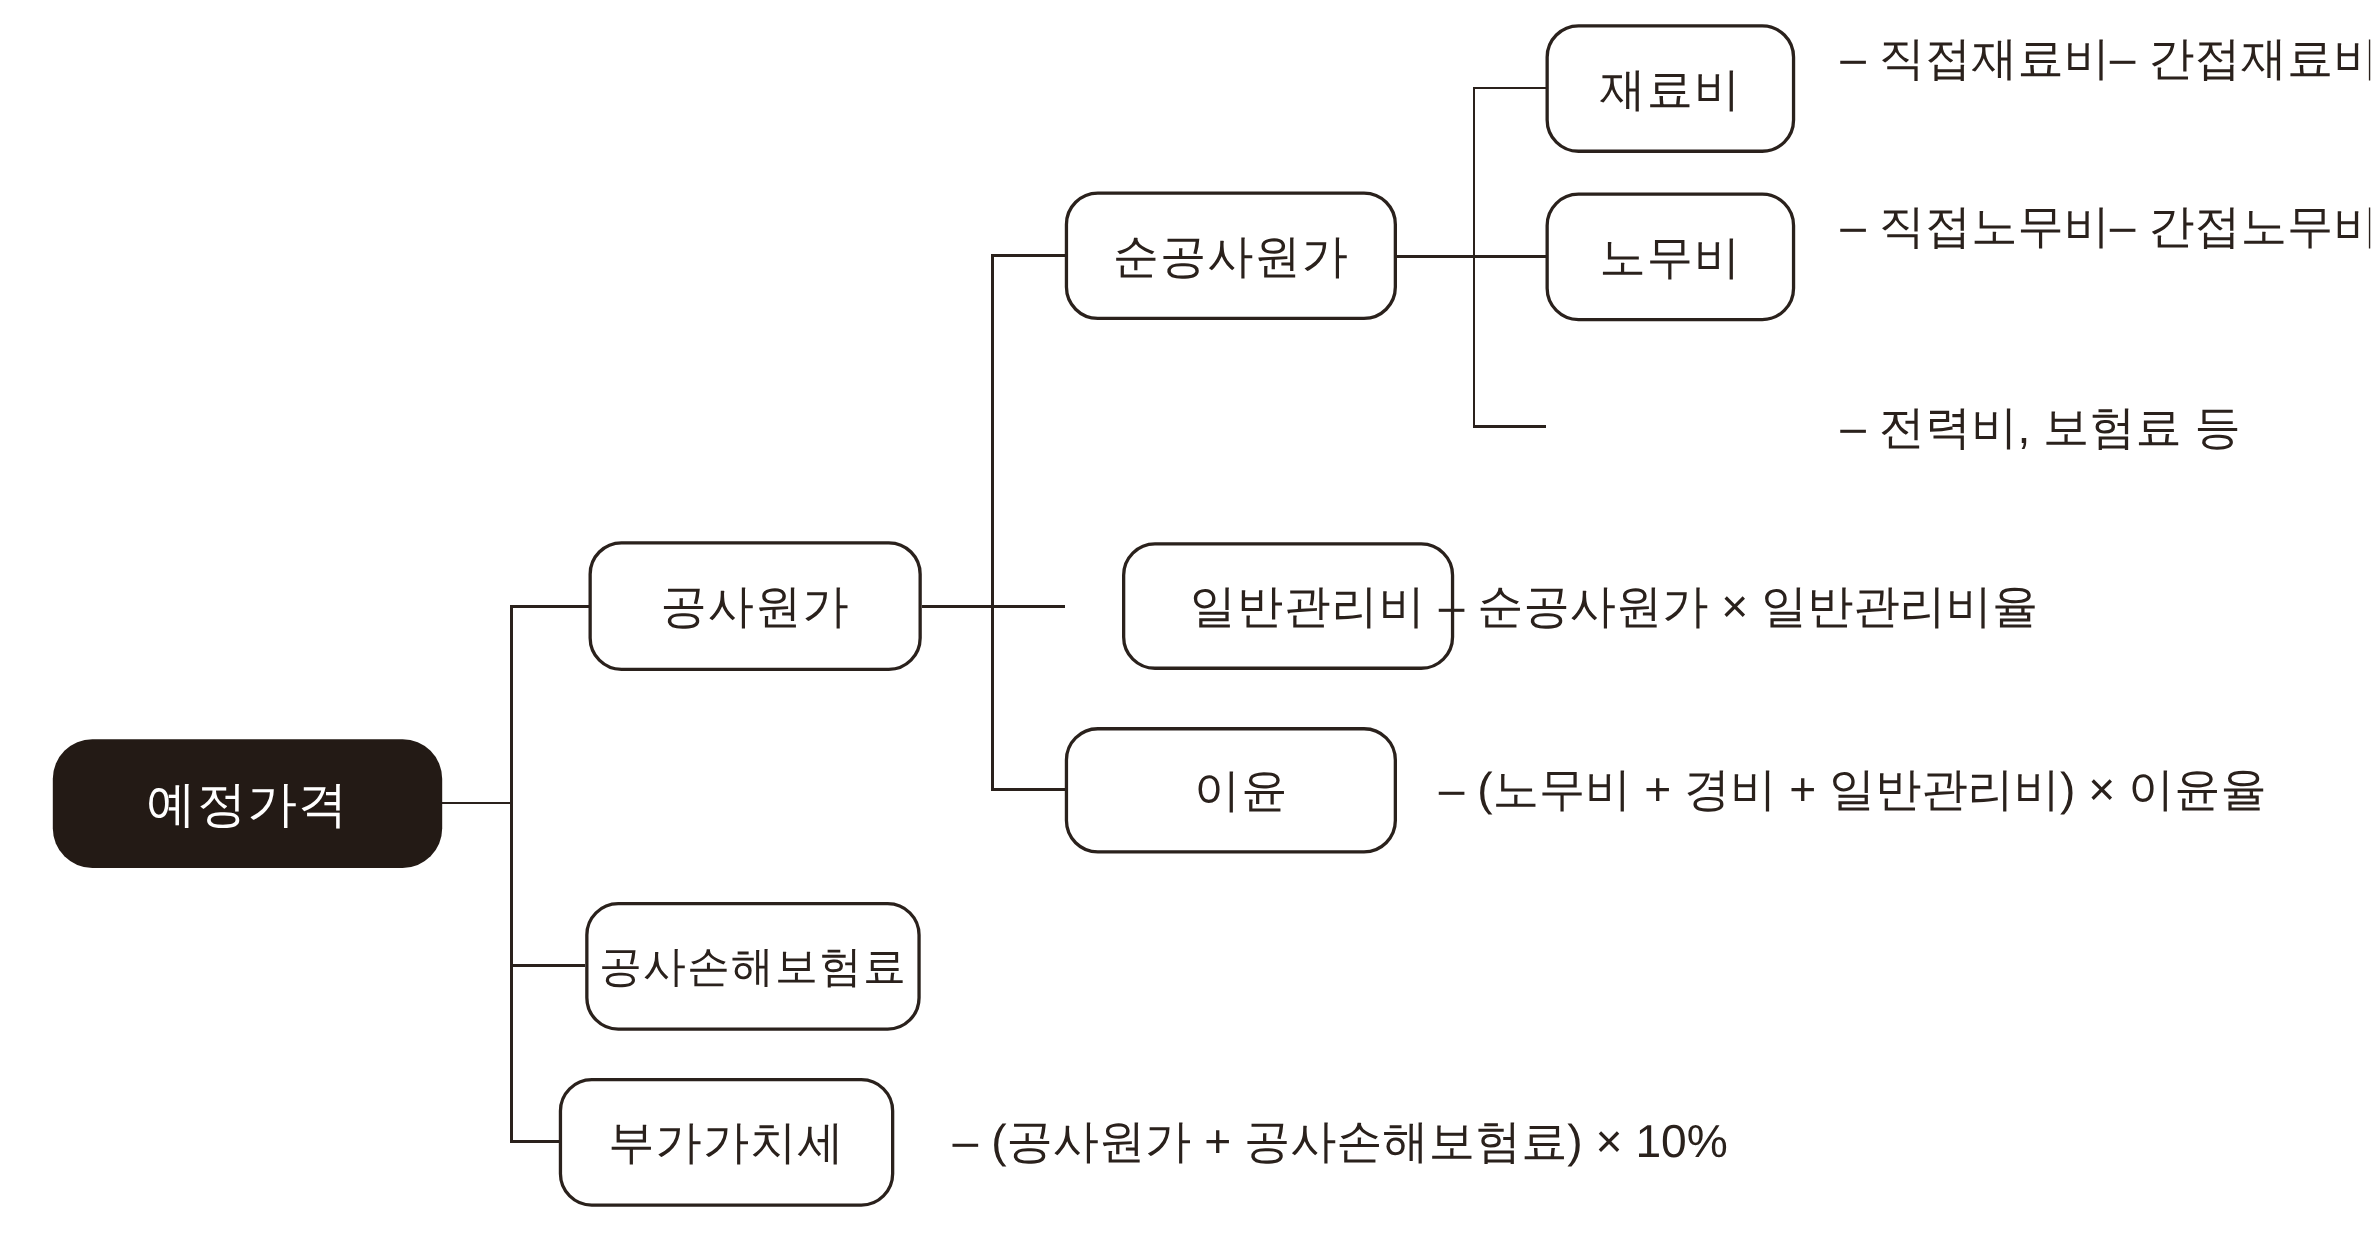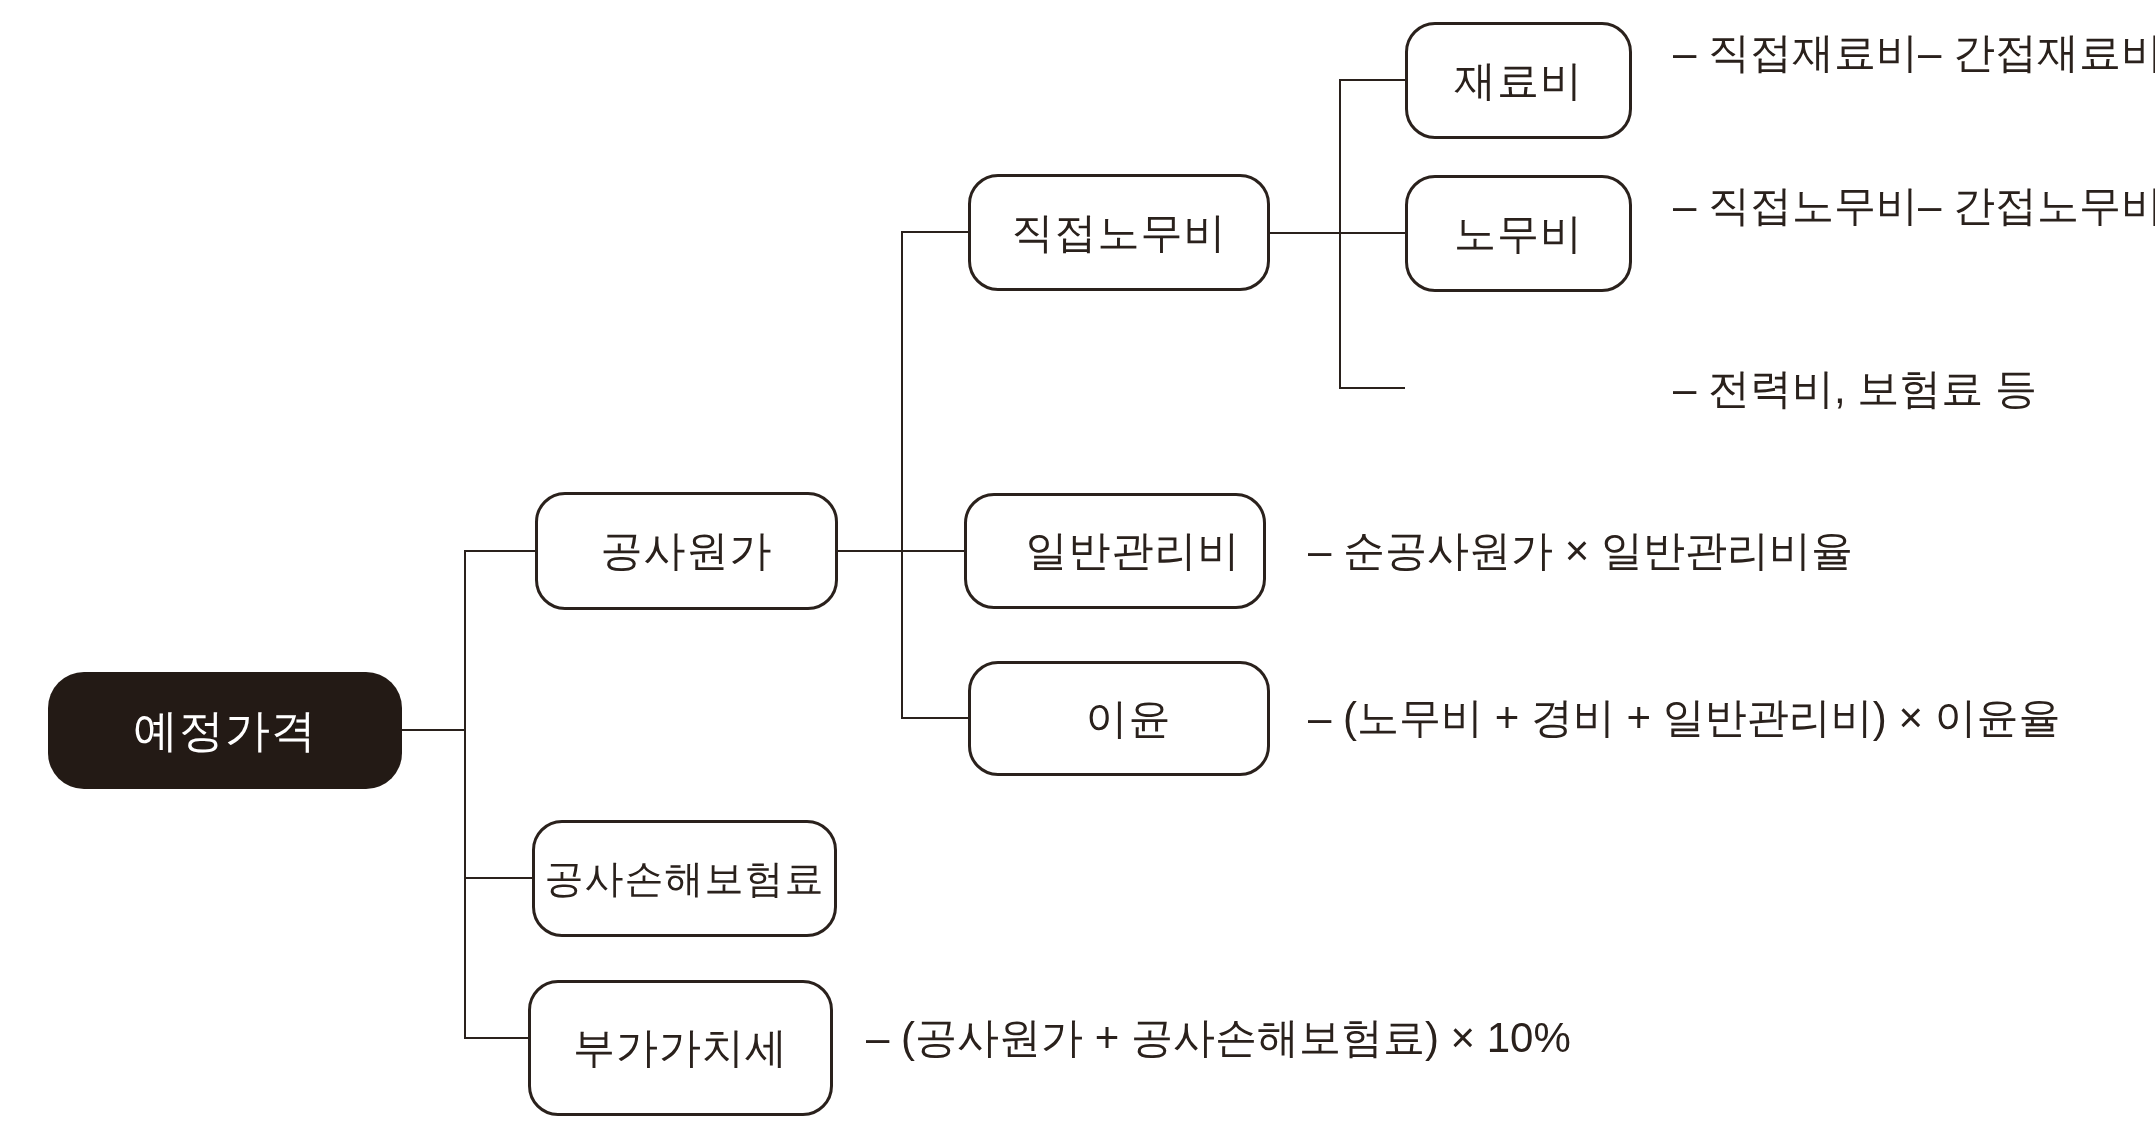--- a/index.html
+++ b/index.html
@@ -50,23 +50,23 @@
   .note .line {
     height: 57px;
     display: flex;
     align-items: center;
   }
 
   
   .n-root     { left: 48px;   top: 672px;  width: 354px; height: 117px; }
   .n-gsa      { left: 535px;  top: 492px;  width: 303px; height: 118px; }
   .n-sonhae   { left: 532px;  top: 820px;  width: 305px; height: 117px; font-size: 39px; }
-  .n-buga     { left: 528px;  top: 980px;  width: 305px; height: 136px; text-align: right; }
+  .n-buga     { left: 508px;  top: 980px;  width: 305px; height: 117px; text-align: right; }
   .n-sun      { left: 968px;  top: 174px;  width: 302px; height: 117px; }
-  .n-ilban    { left: 964px;  top: 493px;  width: 302px; height: 116px; padding-left: 36px; }
+  .n-ilban    { left: 1020px;  top: 493px;  width: 302px; height: 116px; padding-left: 36px; }
   .n-iyun     { left: 968px;  top: 661px;  width: 302px; height: 115px; padding-left: 19px; }
   .n-jaeryo   { left: 1405px; top: 22px;   width: 227px; height: 117px; }
   .n-nomu     { left: 1405px; top: 175px;  width: 227px; height: 117px; }
   .n-gyeongbi { left: 1405px; top: 330px;  width: 227px; height: 117px; }
 
   
   .a-jaeryo   { left: 1673px; top: 24px;   }
   .a-nomu     { left: 1673px; top: 177px;  }
   .a-gyeongbi { left: 1673px; top: 360px;  }
   .a-ilban    { left: 1308px; top: 522px;  }
@@ -93,21 +93,21 @@
   </svg>
 
   <div class="box root n-root">예정가격</div>
 
   <div class="box n-gsa">공사원가</div>
 
   <div class="box n-sonhae">공사손해보험료</div>
 
   <div class="box n-buga">부가가치세</div>
 
-  <div class="box n-sun">직접노무비</div>
+  <div class="box n-sun">순공사원가</div>
 
   <div class="box n-ilban">일반관리비</div>
 
   <div class="box n-iyun">이윤</div>
 
   <div class="box n-jaeryo">재료비</div>
 
   <div class="box n-nomu">노무비</div>
 
 

